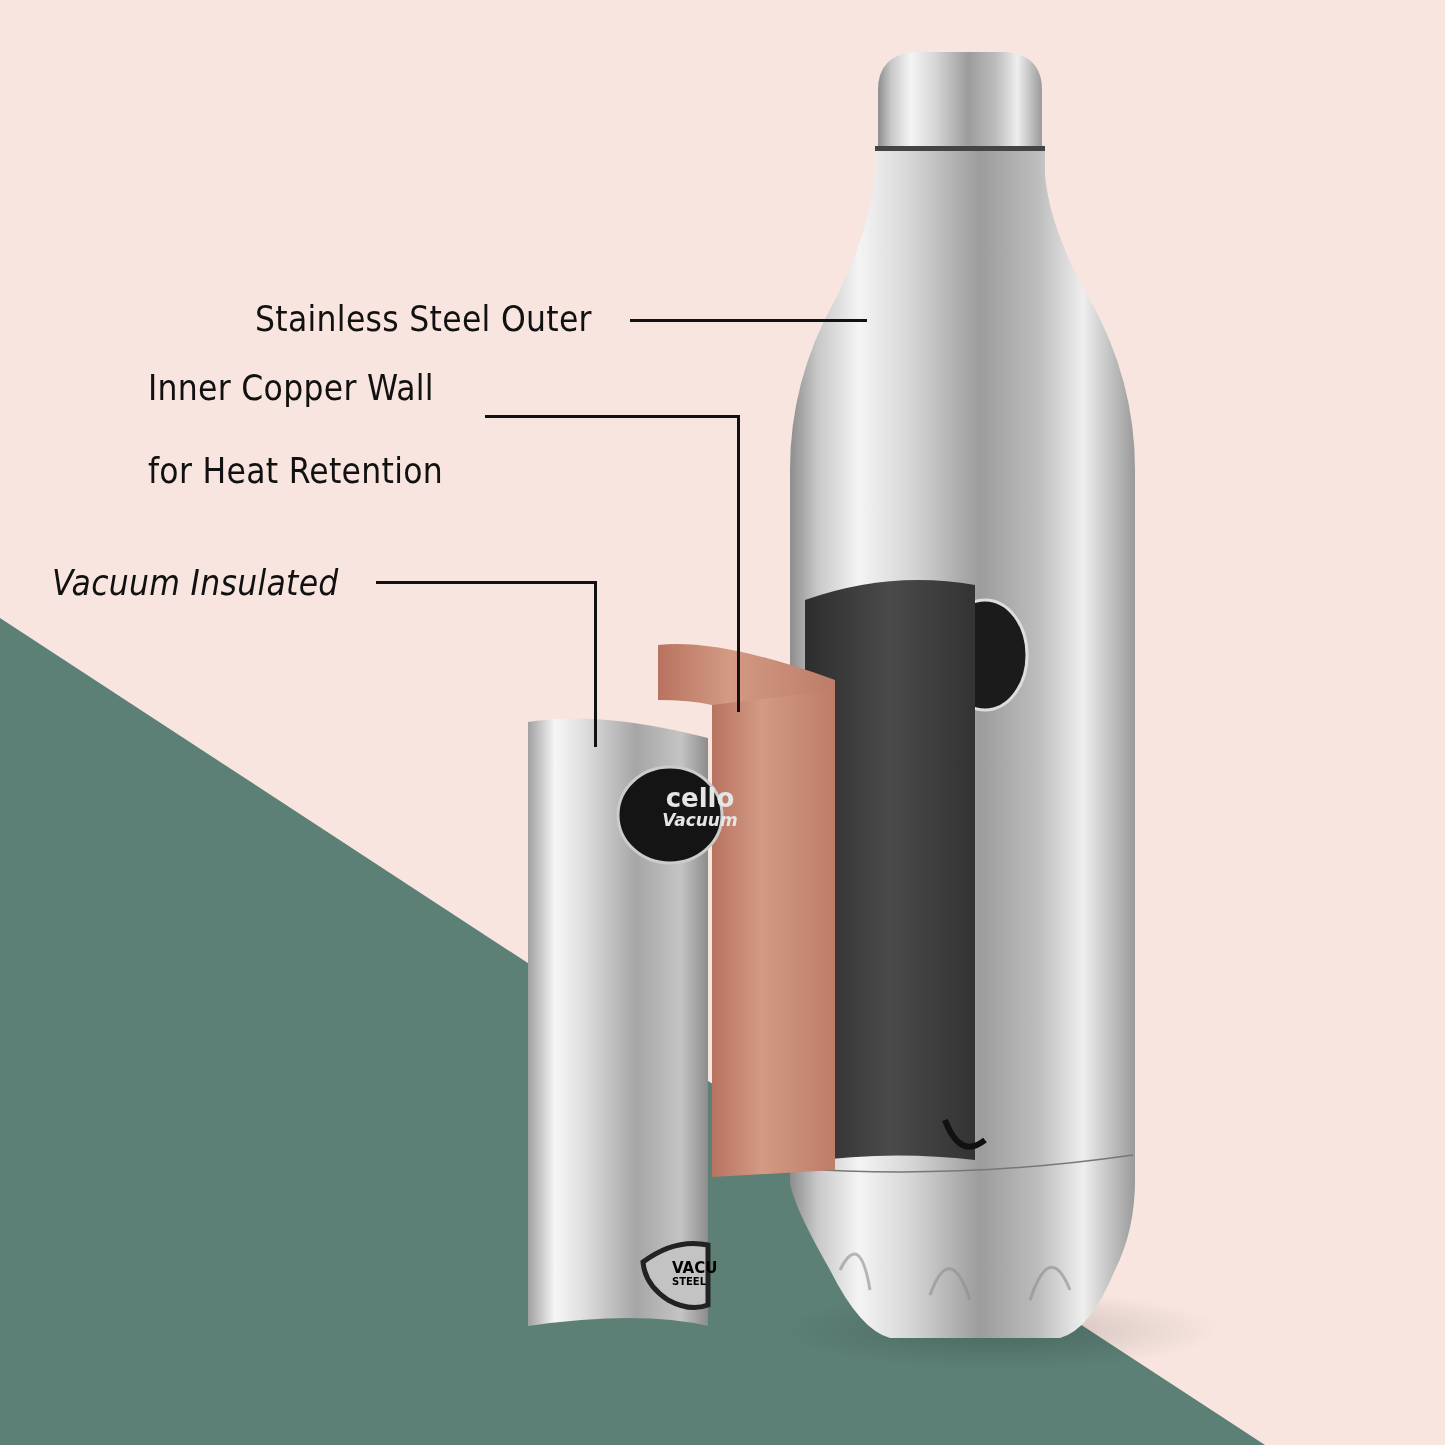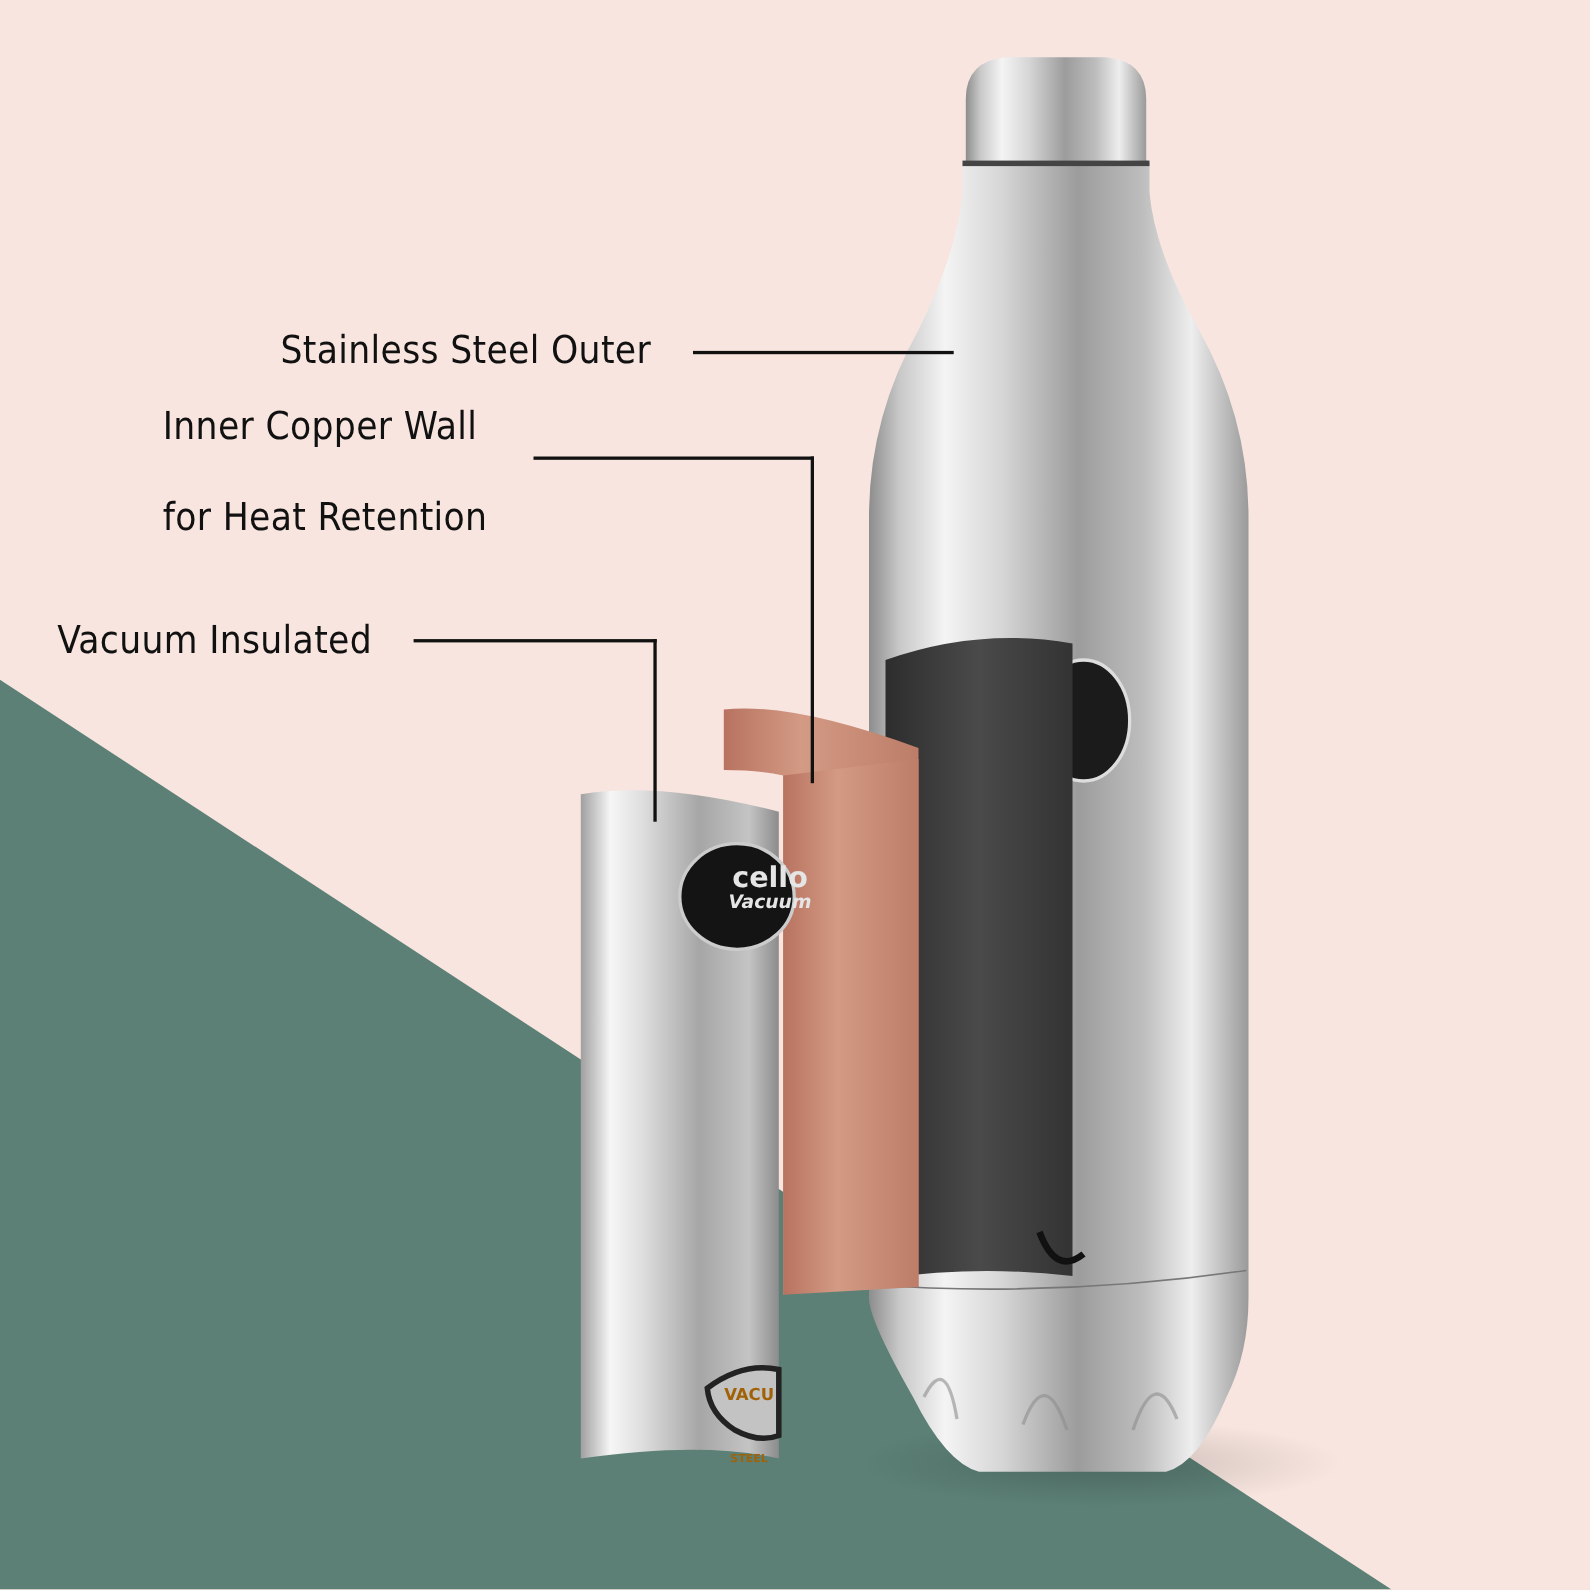--- a/index.html
+++ b/index.html
@@ -78,28 +78,28 @@
 
   <ellipse cx="670" cy="815" rx="52" ry="48" fill="#141414" stroke="#ccc" stroke-width="3"></ellipse>
 
   <path d="M643,1262 Q675,1238 708,1245 L708,1305 Q690,1312 668,1300 Q645,1285 643,1262 Z" fill="#c3c3c3" stroke="#222" stroke-width="5"></path>
 </svg>
 
 <div class="abs" style="left:660px;top:785px;width:80px;text-align:center;color:#e5e5e5;font-weight:bold;overflow:hidden;">
   <div style="font-size:26px;line-height:26px;">cello</div>
   <div style="font-size:17px;line-height:18px;font-style:italic;">Vacuum</div>
 </div>
-<div class="abs" style="left:654px;top:1260px;width:54px;overflow:hidden;text-align:center;color:#a16207;font-weight:bold;">
+<div class="abs" style="left:672px;top:1260px;width:54px;overflow:hidden;color:#000000;font-weight:bold;">
   <div style="font-size:15px;line-height:16px;">VACU</div>
-  <div style="font-size:10px;line-height:11px;margin-top:45px;">STEEL</div>
+  <div style="font-size:10px;line-height:11px;">STEEL</div>
 </div>
 
 <div class="label" style="left:255px;top:293px;">Stainless Steel Outer</div>
 <div class="line" style="left:630px;top:319px;width:237px;height:3px;"></div>
 
 <div class="label" style="left:148px;top:362px;">Inner Copper Wall</div>
 <div class="label" style="left:148px;top:445px;text-align:right;">for Heat Retention</div>
 <div class="line" style="left:485px;top:415px;width:255px;height:3px;"></div>
 <div class="line" style="left:737px;top:415px;width:3px;height:297px;"></div>
 
-<div class="label" style="left:52px;top:557px;">Vacuum Insulated</div>
+<div class="label" style="left:52px;top:557px;font-style:italic;">Vacuum Insulated</div>
 <div class="line" style="left:376px;top:581px;width:221px;height:3px;"></div>
 <div class="line" style="left:594px;top:581px;width:3px;height:166px;"></div>
 
 </body></html>

